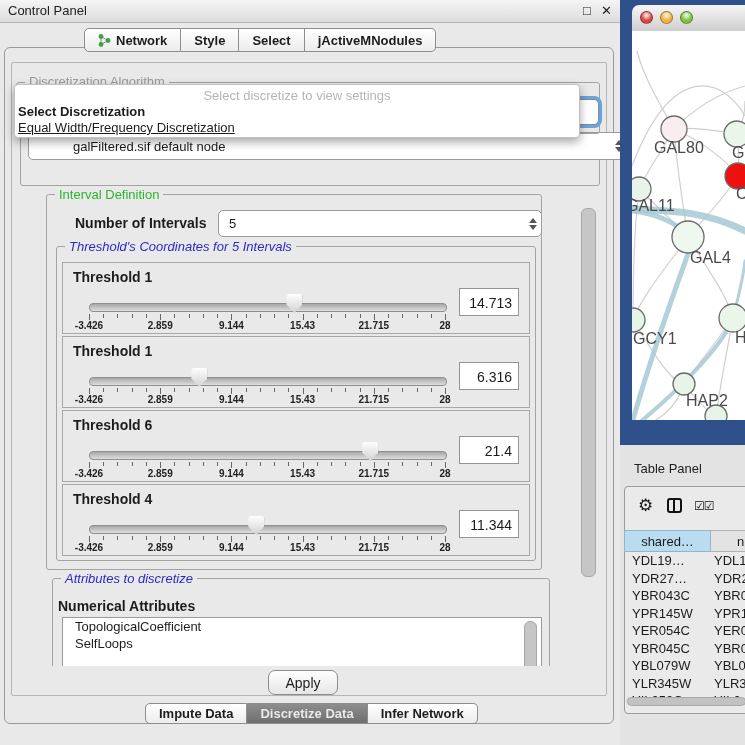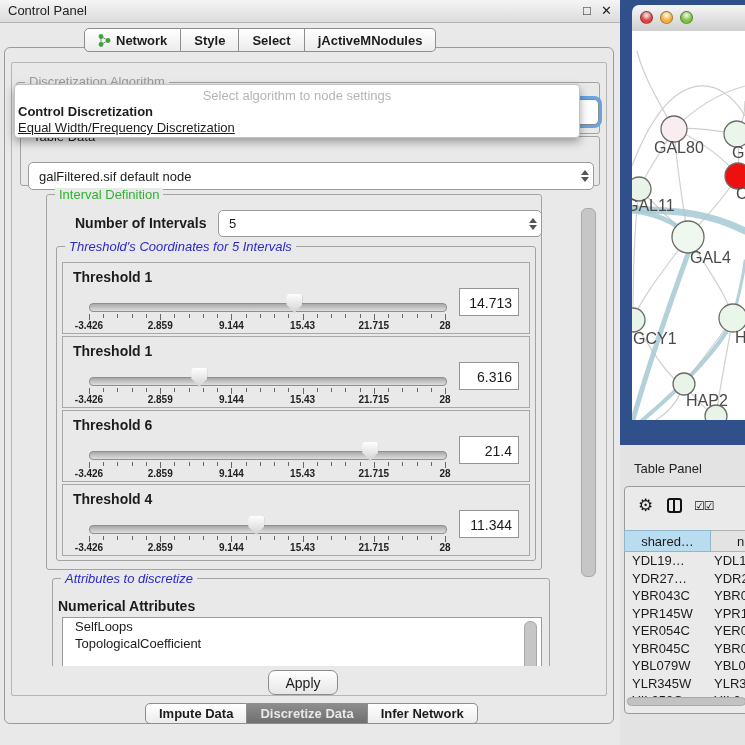--- a/index.html
+++ b/index.html
@@ -126,29 +126,29 @@
           <span>jActiveMNodules</span>
         </div>
     </div>
 
     <div class="abs group" style="left:16px;top:82px;width:582px;height:50px;z-index:1;">
       <span class="gtitle t-gray" style="top:-9px;">Discretization Algorithm</span>
     </div>
     <div class="abs focus-combo"></div>
 
     <div class="abs popup">
-      <div class="hint">Select algorithm to node settings</div>
-      <div class="itm" style="top:19px;font-weight:bold;">Control Discretization</div>
+      <div class="hint">Select discretize to view settings</div>
+      <div class="itm" style="top:19px;font-weight:bold;">Select Discretization</div>
       <div class="itm" style="top:35px;text-decoration:underline;">Equal Width/Frequency Discretization</div>
     </div>
 
     <div class="abs group" style="left:20px;top:136px;width:578px;height:48px;">
       <span class="gtitle">Table Data</span>
     </div>
-    <div class="abs combo" style="left:28px;top:162px;width:564px;height:26px;">
+    <div class="abs combo" style="left:28px;top:132px;width:564px;height:26px;padding-left:34px;">
       <span class="cval">galFiltered.sif default node</span>
       <span class="stepper">
           <span class="tri-up"></span>
           <span class="tri-dn"></span>
         </span>
     </div>
 
     <div class="abs" style="left:16px;top:188px;width:562px;height:478px;overflow:hidden;">
 
       <div class="abs group" style="left:30px;top:6px;width:494px;height:374px;">
@@ -327,22 +327,22 @@
             <span class="tick-lab" style="left:382px">28</span>
             <div class="thr-value">11.344</div>
           </div>
         </div>
 
       <div class="abs group" style="left:36px;top:390px;width:496px;height:140px;">
         <span class="gtitle t-blue">Attributes to discretize</span>
       </div>
       <div class="abs" style="left:42px;top:410px;font-size:14px;font-weight:bold;">Numerical Attributes</div>
       <div class="abs listbox" style="left:46px;top:429px;width:478px;height:60px;" id="attr-list">
+          <div class="li">TopologicalCoefficient</div>
           <div class="li">SelfLoops</div>
-          <div class="li">TopologicalCoefficient</div>
         </div>
       <div class="abs vthumb" style="left:508px;top:433px;width:11px;height:52px;"></div>
     </div>
 
     <div class="abs vthumb" style="left:581px;top:208px;width:13px;height:367px;"></div>
 
     <div class="abs btn" style="left:268px;top:670px;width:68px;height:23px;">
       <span>Apply</span>
     </div>
 

